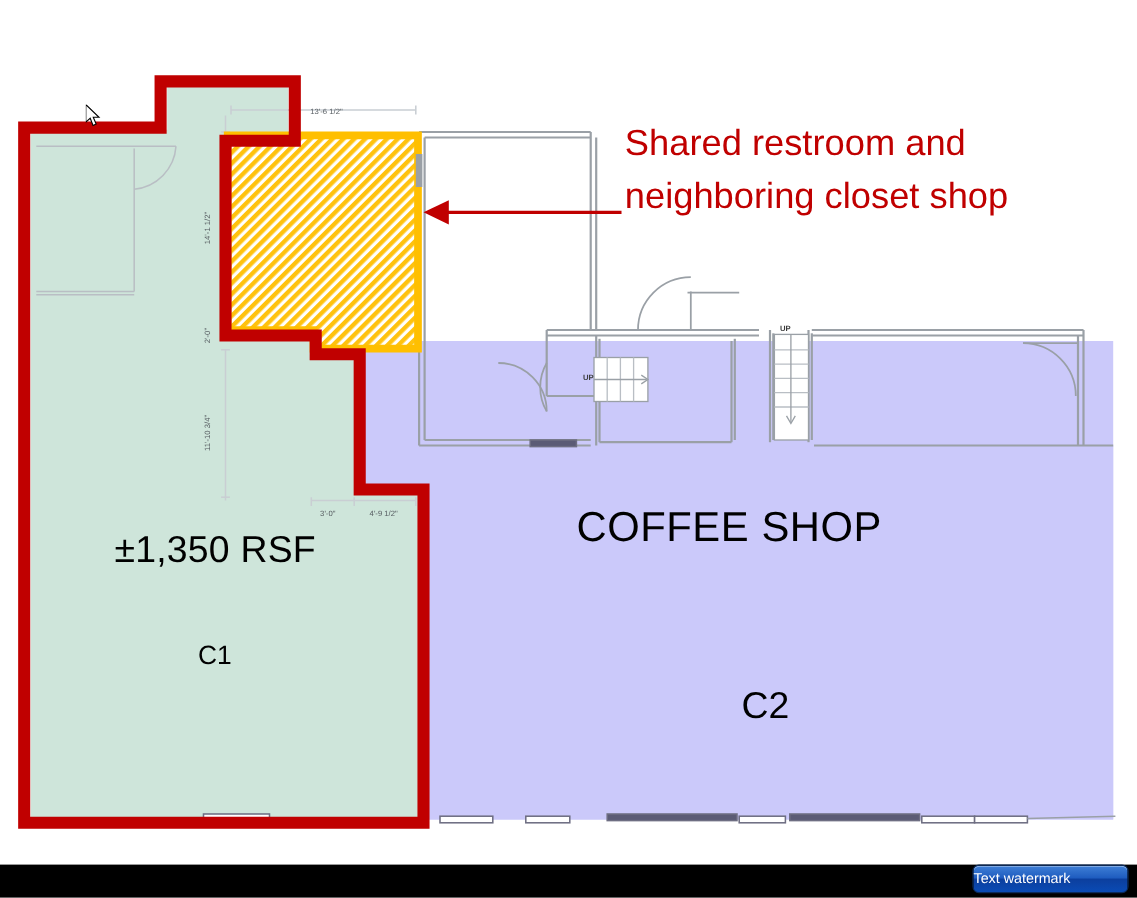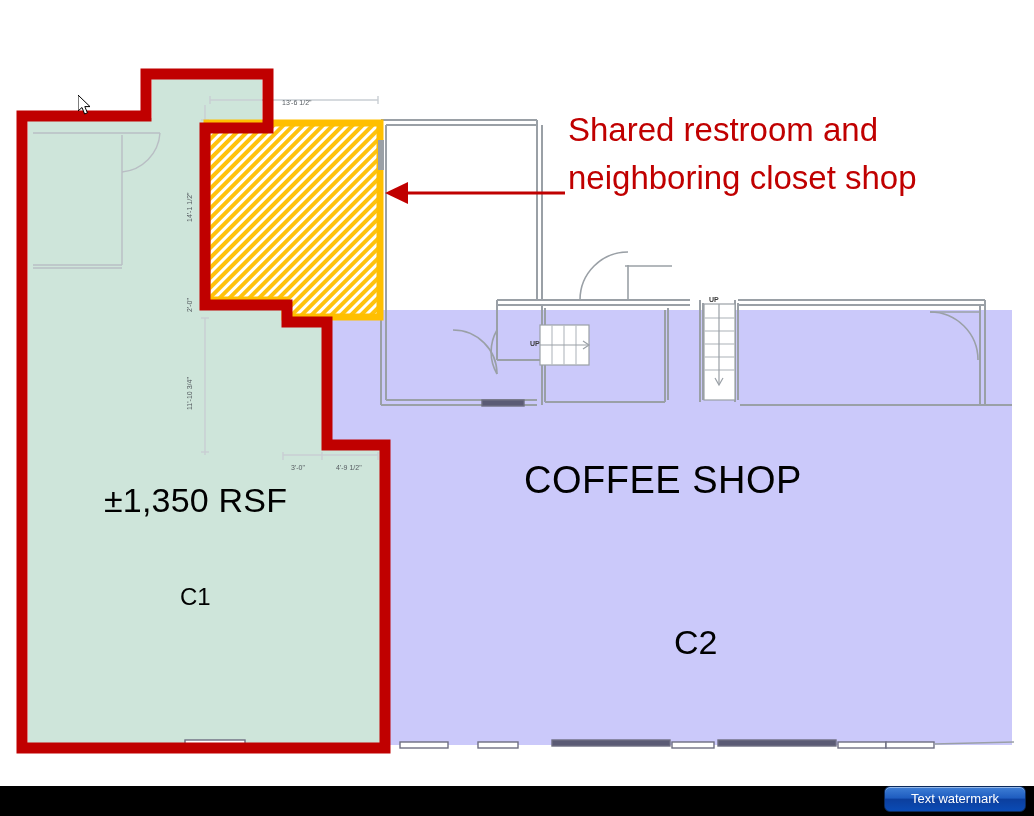--- a/index.html
+++ b/index.html
@@ -119,21 +119,20 @@
     height: 24px;
     border-radius: 6px;
     border: 1px solid #0b2a5b;
     background: linear-gradient(to bottom,
                 #3f7fd6 0%, #1f5dc0 45%,
                 #0c3f9e 52%, #0a4bb5 100%);
     box-shadow: inset 0 1px 0 rgba(255,255,255,.45);
     color: #ffffff;
     font-size: 13px;
     line-height: 24px;
-    text-align: center;
     font-family: "Liberation Sans", sans-serif;
   }
 
   
   #mouse-cursor {
     position: absolute;
     left: 78px;
     top: 95px;
     width: 16px;
     height: 22px;

